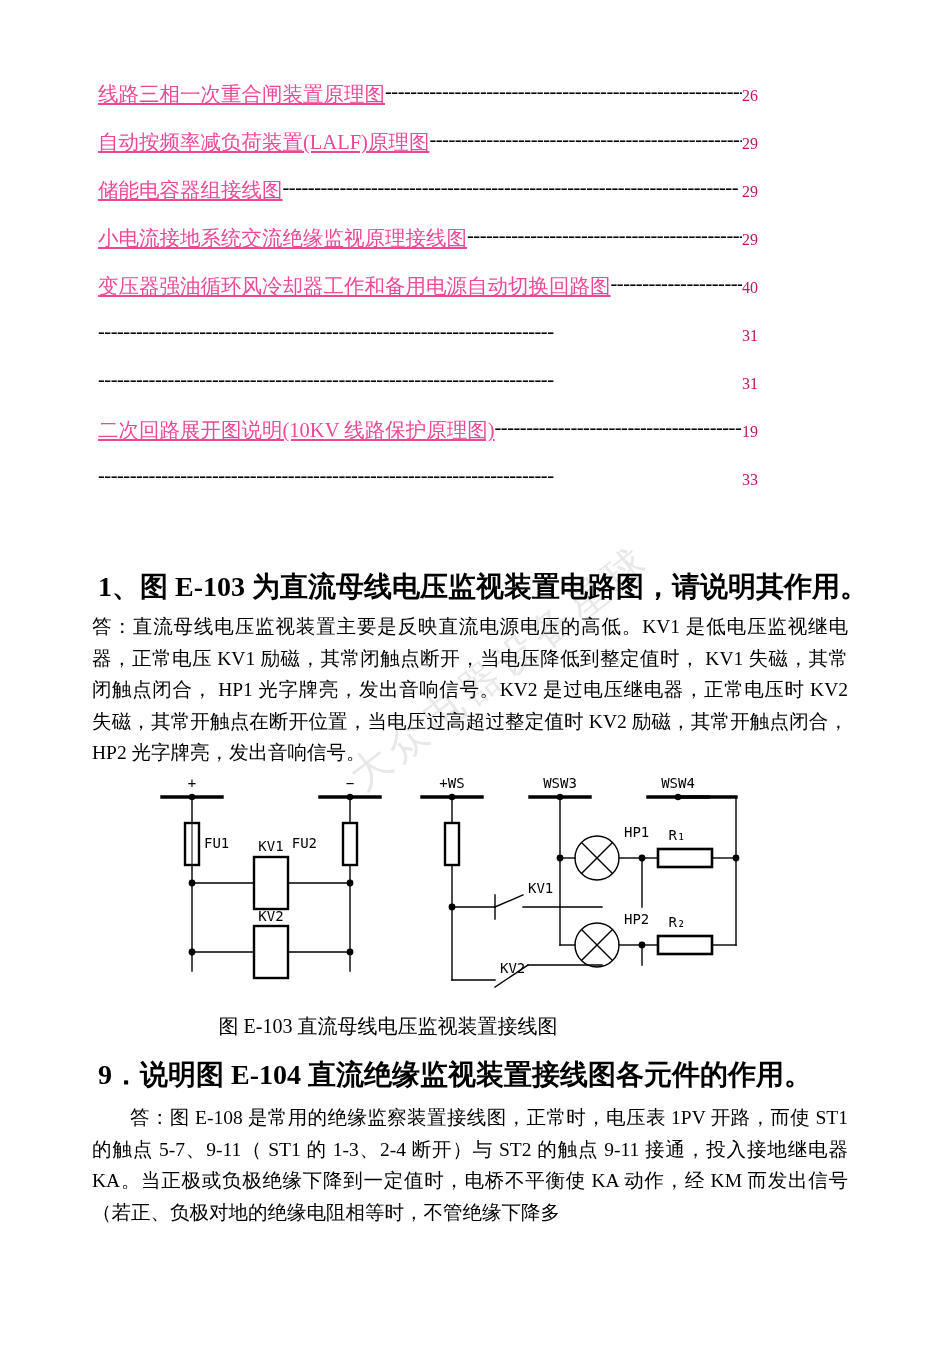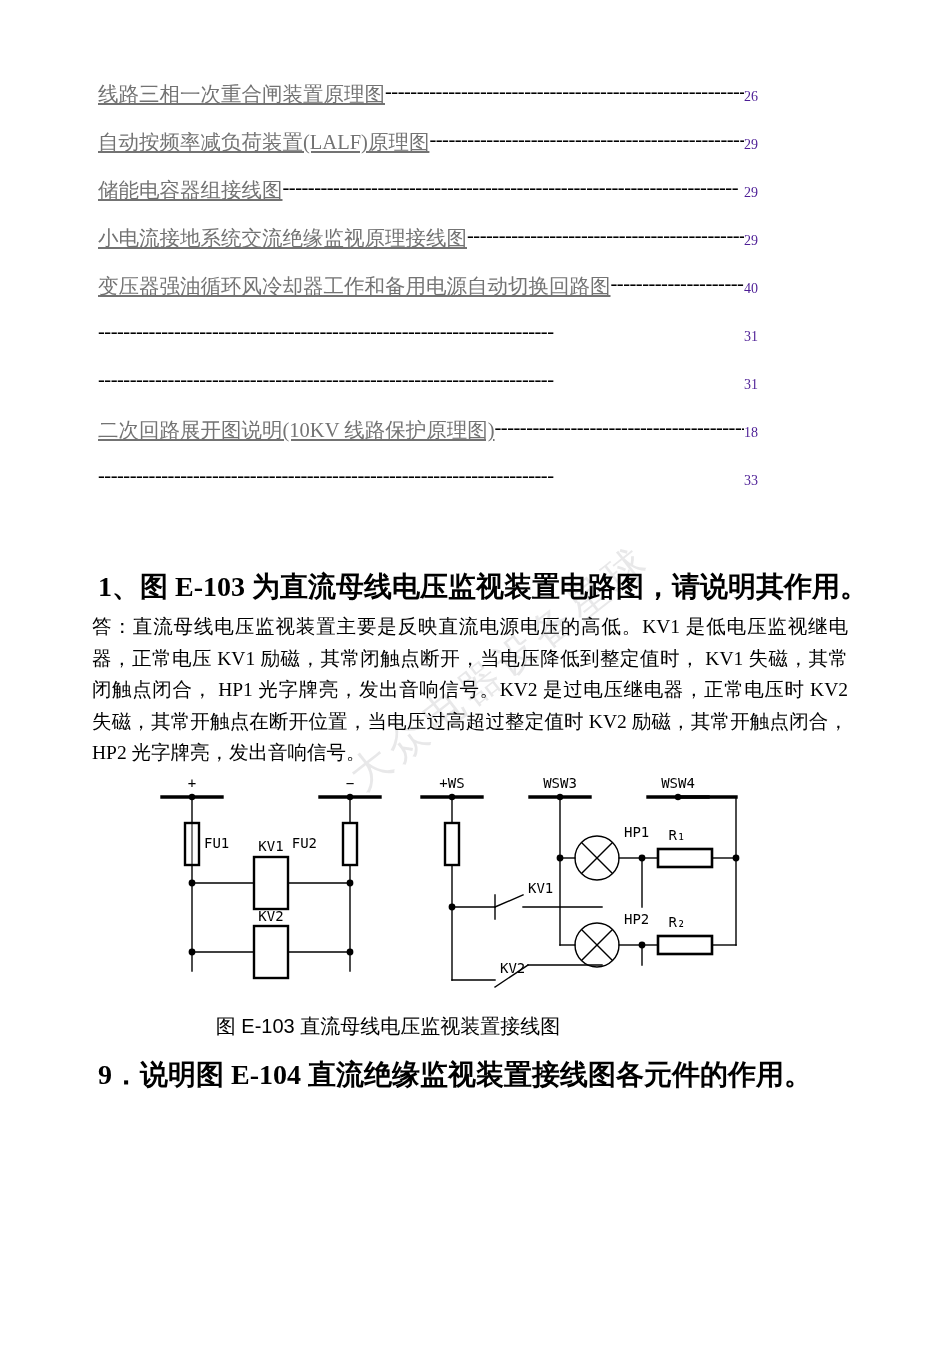--- a/index.html
+++ b/index.html
@@ -59,38 +59,38 @@
   }
   .toc-row {
     display: flex;
     align-items: baseline;
     height: 48px;
     font-size: 20.5px;
     line-height: 48px;
     white-space: nowrap;
   }
   .toc-title {
-    color: #737373;
+    color: #ec4899;
     text-decoration: underline;
     text-underline-offset: 2px;
     font-family: "Liberation Serif", serif;
   }
   .toc-dots {
     flex: 1;
     overflow: hidden;
     color: #000000;
     font-size: 20.5px;
     letter-spacing: -0.5px;
     margin: 0 0px;
     position: relative;
     top: -3px;
   }
   .toc-page {
-    color: #4c1d95;
-    font-size: 14px;
+    color: #be185d;
+    font-size: 16px;
     padding-left: 0px;
   }
 
   
   .q-heading {
     position: absolute;
     left: 98px;
     font-size: 28px;
     font-weight: bold;
     letter-spacing: 0px;
@@ -115,21 +115,21 @@
   #q2-answer { top: 1102px; text-indent: 38px; }
 
   .fig-caption {
     position: absolute;
     left: 0;
     top: 1013px;
     width: 776px;
     text-align: center;
     font-size: 20px;
     z-index: 10;
-    font-family: Liberation Sans, sans-serif;
+    font-family: Liberation Serif, serif;
   }
 
   
   .diagram {
     position: absolute;
     left: 150px;
     top: 775px;
     width: 600px;
     height: 230px;
     z-index: 8;
@@ -183,21 +183,21 @@
     </div>
 
     <div class="toc-row">
       <span class="toc-dots">------------------------------------------------------------------------</span>
       <span class="toc-page">31</span>
     </div>
 
     <div class="toc-row">
       <span class="toc-title">二次回路展开图说明(10KV 线路保护原理图)</span>
       <span class="toc-dots">------------------------------------------------------------------------</span>
-      <span class="toc-page">18</span>
+      <span class="toc-page">19</span>
     </div>
 
     <div class="toc-row">
       <span class="toc-dots">------------------------------------------------------------------------</span>
       <span class="toc-page">33</span>
     </div>
 
   </div>
 
   <div class="q-heading" id="q1-heading">1、图 E-103 为直流母线电压监视装置电路图，请说明其作用。</div>
@@ -309,14 +309,15 @@
 
         <text x="527" y="65" text-anchor="middle">R₁</text>
         <text x="527" y="152" text-anchor="middle">R₂</text>
       </g>
     </svg>
   </div>
 
   <div class="fig-caption">图 E-103 直流母线电压监视装置接线图</div>
 
   <div class="q-heading" id="q2-heading">9．说明图 E-104 直流绝缘监视装置接线图各元件的作用。</div>
+  <div class="para" id="q2-answer">答：图 E-108 是常用的绝缘监察装置接线图，正常时，电压表 1PV 开路，而使 ST1 的触点 5-7、9-11（ ST1 的 1-3、2-4 断开）与 ST2 的触点 9-11 接通，投入接地继电器 KA。当正极或负极绝缘下降到一定值时，电桥不平衡使 KA 动作，经 KM 而发出信号（若正、负极对地的绝缘电阻相等时，不管绝缘下降多</div>
 
 </div>
 
 </body></html>

